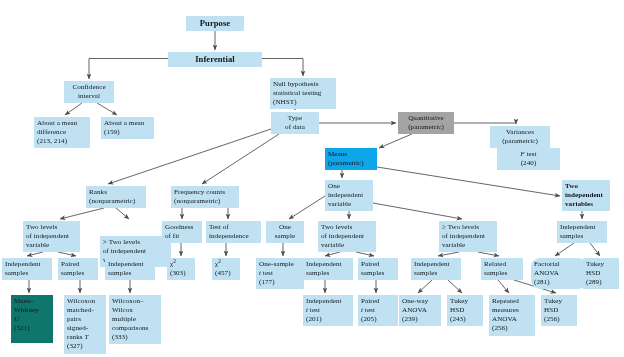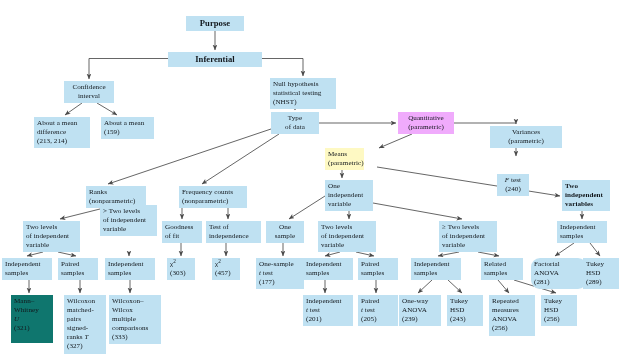--- a/index.html
+++ b/index.html
@@ -134,60 +134,60 @@
         <span class="nodeline">(213, 214)</span>
       </div>
       <div class="node" style="left: 101px; top: 117px; width: 53px; min-height: 22px; background: rgb(191, 225, 242);">
         <span class="nodeline">About a mean</span>
         <span class="nodeline">(159)</span>
       </div>
       <div class="node center" style="left: 271px; top: 112px; width: 48px; min-height: 22px; background: rgb(191, 225, 242);">
         <span class="nodeline">Type</span>
         <span class="nodeline">of data</span>
       </div>
-      <div class="node center" style="left: 398px; top: 112px; width: 56px; min-height: 22px; background: #f0abfc;">
+      <div class="node center" style="left: 398px; top: 112px; width: 56px; min-height: 22px; background: #a3a3a3;">
         <span class="nodeline">Quantitative</span>
         <span class="nodeline">(parametric)</span>
       </div>
-      <div class="node center" style="left: 490px; top: 126px; width: 72px; min-height: 22px; background: rgb(191, 225, 242);">
+      <div class="node center" style="left: 490px; top: 126px; width: 60px; min-height: 22px; background: rgb(191, 225, 242);">
         <span class="nodeline">Variances</span>
         <span class="nodeline">(parametric)</span>
       </div>
-      <div class="node center" style="left: 497px; top: 174px; width: 32px; min-height: 22px; background: rgb(191, 225, 242);">
+      <div class="node center" style="left: 497px; top: 148px; width: 63px; min-height: 22px; background: rgb(191, 225, 242);">
         <span class="nodeline"><span class="it">F</span> test</span>
         <span class="nodeline">(240)</span>
       </div>
-      <div class="node" style="left: 325px; top: 148px; width: 39px; min-height: 22px; background: #fef9c3;">
+      <div class="node" style="left: 325px; top: 148px; width: 52px; min-height: 22px; background: #0ea5e9;">
         <span class="nodeline">Means</span>
         <span class="nodeline">(parametric)</span>
       </div>
       <div class="node" style="left: 86px; top: 186px; width: 60px; min-height: 22px; background: rgb(191, 225, 242);">
         <span class="nodeline">Ranks</span>
         <span class="nodeline">(nonparametric)</span>
       </div>
-      <div class="node" style="left: 171px; top: 186px; width: 68px; min-height: 22px; background: rgb(191, 225, 242); margin-left: 8px;">
+      <div class="node" style="left: 171px; top: 186px; width: 68px; min-height: 22px; background: rgb(191, 225, 242);">
         <span class="nodeline">Frequency counts</span>
         <span class="nodeline">(nonparametric)</span>
       </div>
       <div class="node" style="left: 325px; top: 180px; width: 48px; min-height: 31px; background: rgb(191, 225, 242);">
         <span class="nodeline">One</span>
         <span class="nodeline">independent</span>
         <span class="nodeline">variable</span>
       </div>
       <div class="node" style="left: 562px; top: 180px; width: 48px; min-height: 31px; background: rgb(191, 225, 242); font-weight: bold;">
         <span class="nodeline">Two</span>
         <span class="nodeline">independent</span>
         <span class="nodeline">variables</span>
       </div>
       <div class="node" style="left: 23px; top: 221px; width: 57px; min-height: 31px; background: rgb(191, 225, 242);">
         <span class="nodeline">Two levels</span>
         <span class="nodeline">of independent</span>
         <span class="nodeline">variable</span>
       </div>
-      <div class="node" style="left: 100px; top: 205px; width: 57px; min-height: 31px; background: rgb(191, 225, 242);">
+      <div class="node" style="left: 100px; top: 236px; width: 71px; min-height: 31px; background: rgb(191, 225, 242);">
         <span class="nodeline">&gt; Two levels</span>
         <span class="nodeline">of independent</span>
         <span class="nodeline">variable</span>
       </div>
       <div class="node" style="left: 162px; top: 221px; width: 40px; min-height: 22px; background: rgb(191, 225, 242);">
         <span class="nodeline">Goodness</span>
         <span class="nodeline">of fit</span>
       </div>
       <div class="node" style="left: 206px; top: 221px; width: 55px; min-height: 22px; background: rgb(191, 225, 242);">
         <span class="nodeline">Test of</span>

